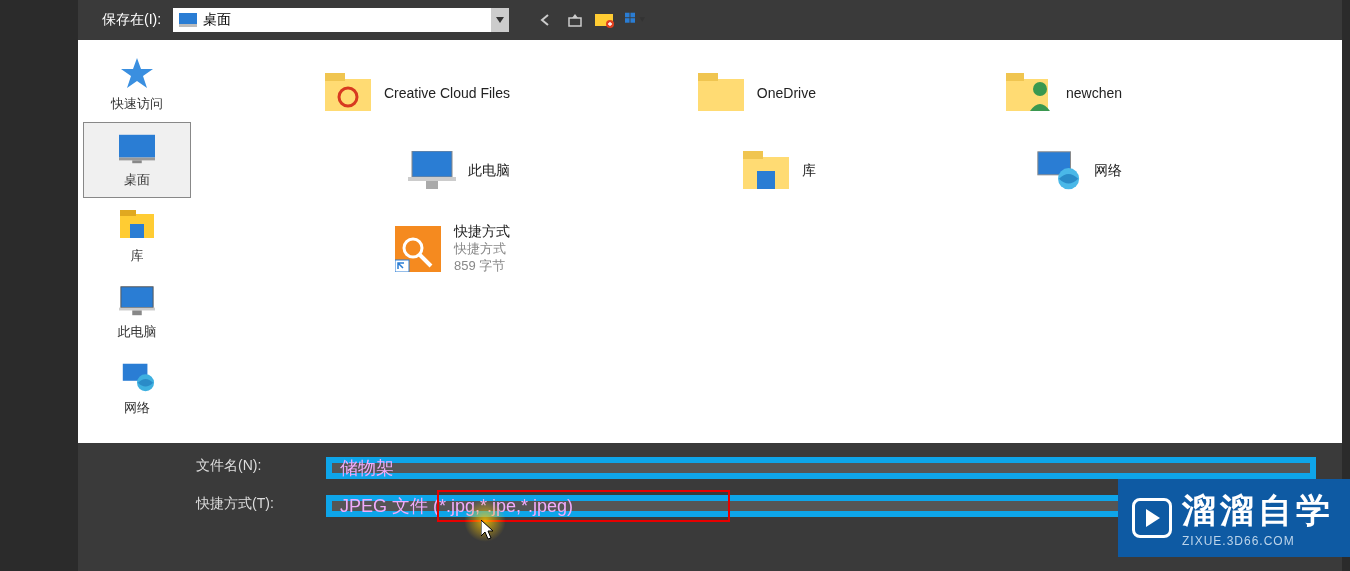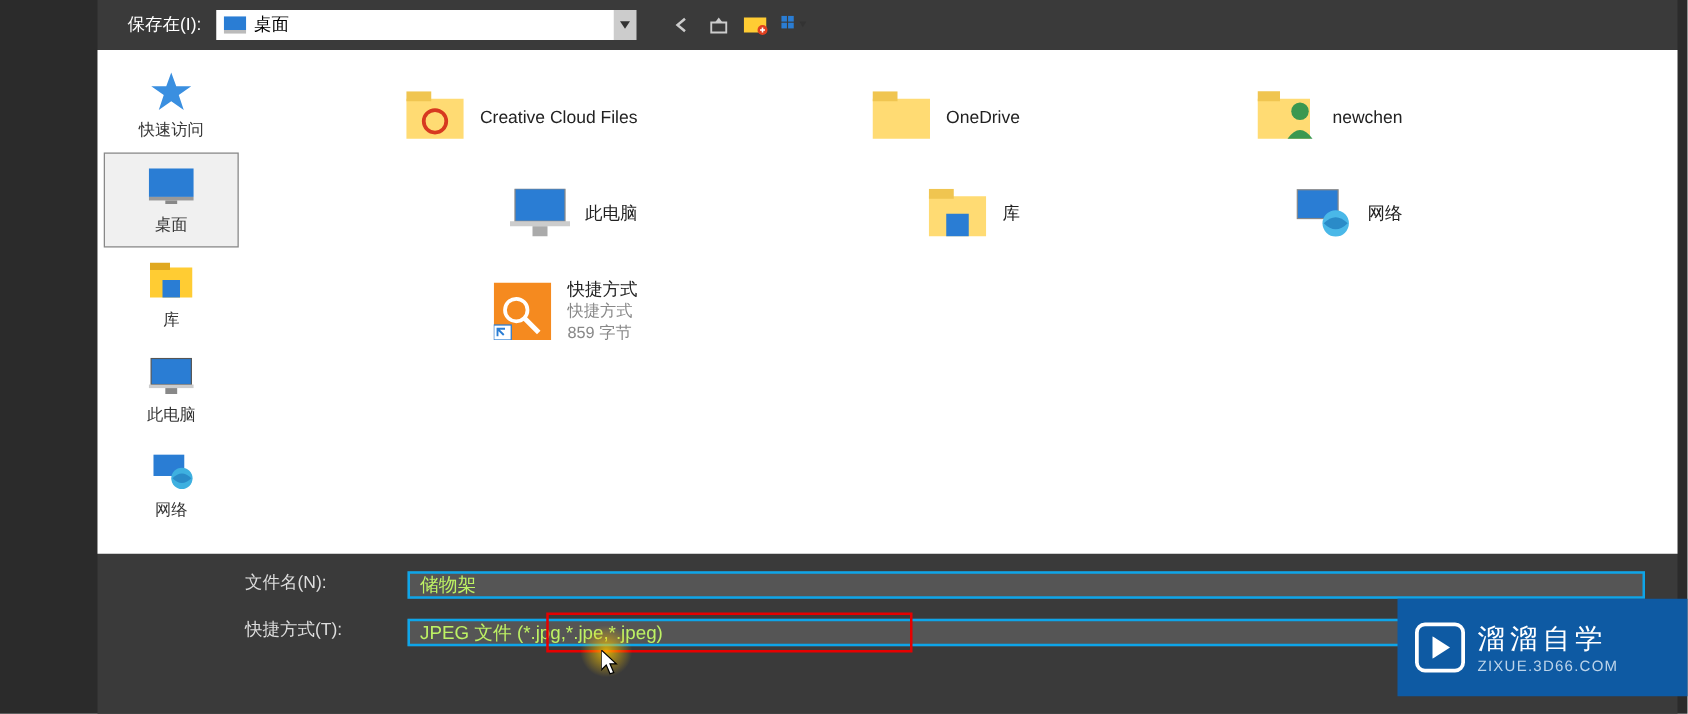--- a/index.html
+++ b/index.html
@@ -76,24 +76,24 @@
   .grid-icon { width: 48px; height: 48px; display:flex; align-items:center; justify-content:center;}
   .sub { font-size: 13px; color: #888; line-height: 1.3;}
   .bottom {
     padding: 14px 0 0 118px;
     color: #ddd; font-size: 14px;
   }
   .form-row { display:flex; height: 32px; margin-bottom: 6px;}
   .form-label { width: 130px; }
   .form-field {
     width: 990px; height: 22px;
-    background: #555; border: 2px solid #0ea5e9;
-    color: #bef264; padding-left: 8px;
+    background: #555; border: 6px solid #0ea5e9;
+    color: #f0abfc; padding-left: 8px;
     display:flex; align-items:center;
-    font-size: 15px;
+    font-size: 18px;
   }
   .filetype-row { position: relative; }
   .filetype-highlight {
     position: absolute;
     left: 241px; top: -5px;
     width: 293px; height: 32px;
     border: 2px solid #e60000;
     pointer-events: none;
   }
   .cursor-glow {
@@ -116,21 +116,21 @@
     background: #0e5aa3;
     display: flex; align-items: center;
     gap: 10px; padding-left: 14px;
   }
   .wm-play {
     width: 40px; height: 40px;
     border: 3px solid #fff; border-radius: 8px;
     display:flex; align-items:center; justify-content:center;
   }
   .wm-text { color:#fff; }
-  .wm-big { font-size: 22px; letter-spacing: 4px; font-weight: 400;}
+  .wm-big { font-size: 34px; letter-spacing: 4px; font-weight: 700;}
   .wm-small { font-size: 12px; letter-spacing: 1px; color:#bcd4ea;}
   .triangle { width:0; height:0; border-left:6px solid #444; border-top:4px solid transparent; border-bottom:4px solid transparent;}
 </style>
 </head>
 <body>
 
 <div class="dialog">
 
   <div class="top-row">
     <span class="top-label">保存在(I):</span>

